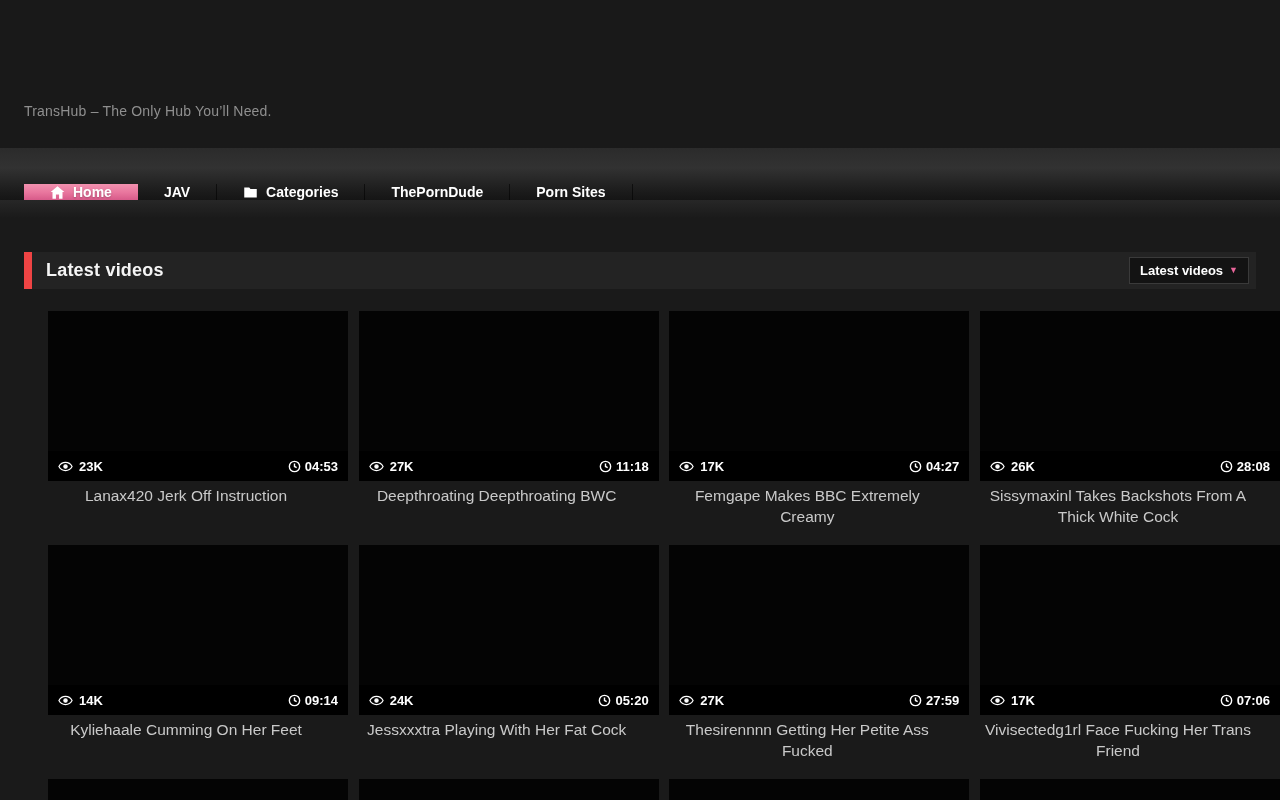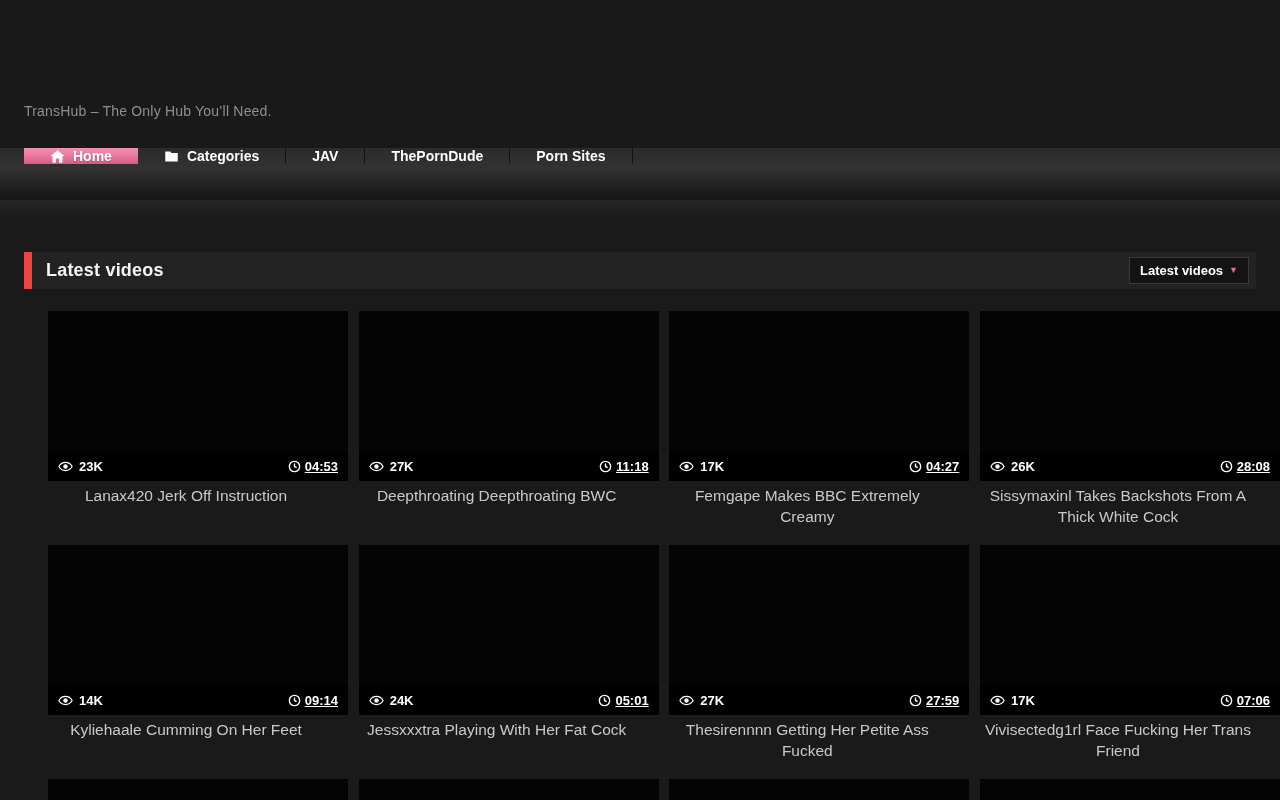--- a/index.html
+++ b/index.html
@@ -48,21 +48,21 @@
     color: #8f8f8f;
     font-size: 14px;
     letter-spacing: .2px;
   }
 
   
   .main-nav {
     height: 52px;
     background: linear-gradient(180deg, #2b2b2b 0%, #323232 38%, #1b1b1b 85%, #151515 100%);
     display: flex;
-    align-items: flex-start;
+    align-items: flex-end;
     padding-left: 24px;
   }
   .nav-item {
     display: flex; align-items: center; gap: 8px;
     padding: 0 26px;
     color: #fff;
     font-size: 14px; font-weight: bold;
     text-decoration: none;
     border-right: 1px solid rgba(0,0,0,.55);
     cursor: pointer;
@@ -120,21 +120,21 @@
   .meta {
     position: absolute;
     left: 0; right: 0; bottom: 0;
     height: 30px;
     background: rgba(0,0,0,.85);
     display: flex; align-items: center; justify-content: space-between;
     padding: 0 10px;
     font-size: 13px; font-weight: bold; color: #fff;
   }
   .meta-group { display: inline-flex; align-items: center; gap: 6px; }
-  .meta-group.right { gap: 4px; text-decoration: underline; }
+  .meta-group.right { gap: 4px; }
   .vtitle {
     margin-top: 4px;
     min-height: 42px;
     text-align: center;
     color: #c9c9c9;
     font-size: 15.5px;
     font-weight: normal;
     line-height: 21px;
     padding: 0 4px;
   }
@@ -152,29 +152,29 @@
   <nav class="main-nav">
     <a class="nav-item active">
       <span class="nav-icon">
         <svg class="icon-svg" width="15" height="15" viewBox="0 0 24 24" fill="#ffffff">
           <path d="M12 2 L23 11 h-3 v11 h-5.5 v-7 h-5 v7 H4 V11 H1 Z"></path>
         </svg>
       </span>
       <span>Home</span>
     </a>
     <a class="nav-item">
+      <span>JAV</span>
+    </a>
+    <a class="nav-item">
       <span class="nav-icon">
         <svg class="icon-svg" width="15" height="15" viewBox="0 0 24 24" fill="#ffffff">
           <path d="M2 4 h8 l2 2.5 h10 V20 H2 Z"></path>
         </svg>
       </span>
       <span>Categories</span>
-    </a>
-    <a class="nav-item">
-      <span>JAV</span>
     </a>
     <a class="nav-item">
       <span>ThePornDude</span>
     </a>
     <a class="nav-item">
       <span>Porn Sites</span>
     </a>
   </nav>
   <div class="nav-fade"></div>
 
@@ -332,21 +332,21 @@
                 </span>
               <span>24K</span>
             </span>
             <span class="meta-group right">
               <span>
                   <svg class="icon-svg" width="13" height="13" viewBox="0 0 24 24" fill="none" stroke="#fff" stroke-width="2.6">
                     <circle cx="12" cy="12" r="9.5"></circle>
                     <polyline points="12 6.5 12 12 16 14"></polyline>
                   </svg>
                 </span>
-              <span>05:01</span>
+              <span>05:20</span>
             </span>
           </div>
         </div>
         <h3 class="vtitle">Jessxxxtra Playing With Her Fat Cock</h3>
       </article>
 
       <article class="card">
         <div class="thumb">
           <div class="meta">
             <span class="meta-group">

